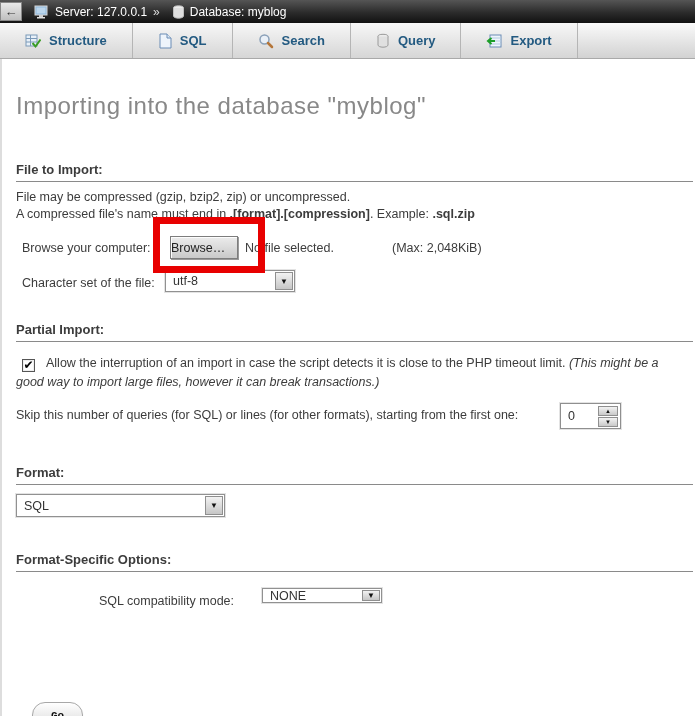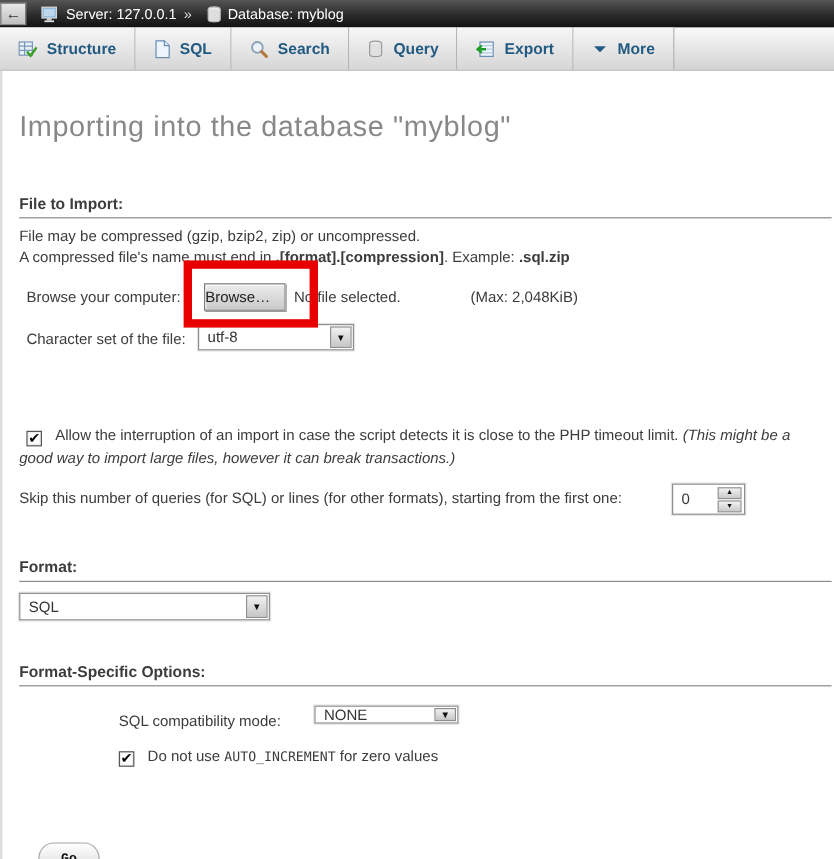--- a/index.html
+++ b/index.html
@@ -32,21 +32,21 @@
 
   
   .tabbar {
     position: absolute; left: 0; top: 23px; width: 695px; height: 36px;
     background: linear-gradient(#fafafa, #d2d2d2);
     border-bottom: 1px solid #a9a9a9;
     display: flex; align-items: stretch;
   }
   .tab {
     display: flex; align-items: center; gap: 8px;
-    padding: 0 15px;
+    padding: 0 25px;
     border-right: 1px solid #b5b5b5;
     background: linear-gradient(#f7f7f7, #d6d6d6);
     color: #235a81; font-weight: bold; font-size: 13px;
     cursor: pointer; white-space: nowrap;
   }
   .tab.active {
     background: #fff;
     border-bottom: 1px solid #fff;
     margin-bottom: -1px;
   }
@@ -204,28 +204,20 @@
   <div class="tab">
     <span class="ticon">
       <svg width="16" height="16" viewBox="0 0 16 16">
           <rect x="4" y="2" width="11" height="12" fill="#eef4fb" stroke="#6b8cb5"></rect>
           <path d="M4 5h11M4 8h11M4 11h11" stroke="#b4cce2" fill="none"></path>
           <path d="M9 8H2M5.5 5L2 8l3.5 3" stroke="#1c9e28" stroke-width="2" fill="none"></path>
         </svg>
     </span>
     <span>Export</span>
   </div>
-  <div class="tab">
-    <span class="ticon">
-      <svg width="14" height="12" viewBox="0 0 14 12">
-          <path d="M2 3.5l5 5 5-5z" fill="#235a81"></path>
-        </svg>
-    </span>
-    <span>More</span>
-  </div>
 </div>
 
 <div class="content">
 
   <h1 class="page-title">Importing into the database "myblog"</h1>
 
   <div class="section-heading" style="top:103px">File to Import:</div>
 
   <div class="para body-text">
     <span>File may be compressed (gzip, bzip2, zip) or uncompressed.</span><br>
@@ -236,20 +228,21 @@
   <button class="retro-btn" style="position:absolute;left:168px;top:177px;width:68px;height:23px">Browse…</button>
   <div class="body-text" style="position:absolute;left:243px;top:182px">No file selected.</div>
   <div class="body-text" style="position:absolute;left:390px;top:182px">(Max: 2,048KiB)</div>
 
   <div class="body-text" style="position:absolute;left:20px;top:217px;white-space:nowrap">Character set of the file:</div>
   <div class="retro-select" style="left:163px;top:211px;width:130px;height:22px">
     <span class="val">utf-8</span>
     <span class="dd">▼</span>
   </div>
 
+  <div class="section-heading" style="top:263px">Partial Import:</div>
 
   <div class="body-text" style="position:absolute;left:14px;top:295px;width:664px;line-height:19px">
     <span class="retro-check" style="margin:0 11px 0 6px">✔</span><span>Allow the interruption of an import in case the script detects it is close to the PHP timeout limit. </span><span class="ital">(This might be a good way to import large files, however it can break transactions.)</span>
   </div>
 
   <div class="body-text" style="position:absolute;left:14px;top:349px;white-space:nowrap">Skip this number of queries (for SQL) or lines (for other formats), starting from the first one:</div>
   <div class="spinner">
     <span class="num">0</span>
     <span class="btns">
       <span class="sb">▲</span>
@@ -264,20 +257,17 @@
   </div>
 
   <div class="section-heading" style="top:493px">Format-Specific Options:</div>
 
   <div class="body-text" style="position:absolute;left:97px;top:535px;white-space:nowrap">SQL compatibility mode:</div>
   <div class="retro-select" style="left:260px;top:529px;width:120px;height:15px">
     <span class="val">NONE</span>
     <span class="dd">▼</span>
   </div>
 
-  <div class="body-text" style="position:absolute;left:97px;top:564px;white-space:nowrap">
-    <span class="retro-check" style="margin-right:11px">✔</span><span>Do not use </span><span class="mono">AUTO_INCREMENT</span><span> for zero values</span>
-  </div>
 
   <button class="go-btn">Go</button>
 </div>
 
 <div class="annotation-rect"></div>
 
 </body></html>

